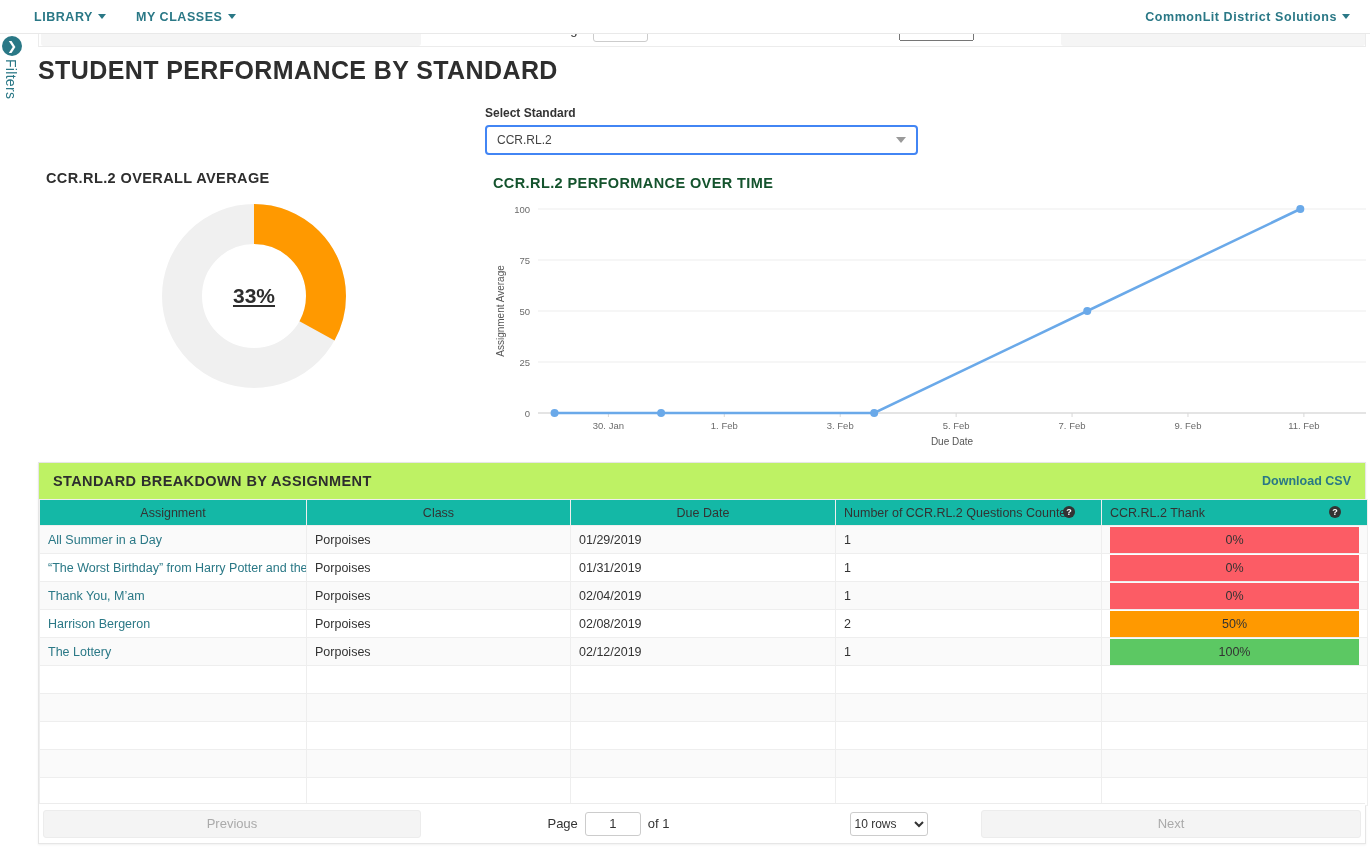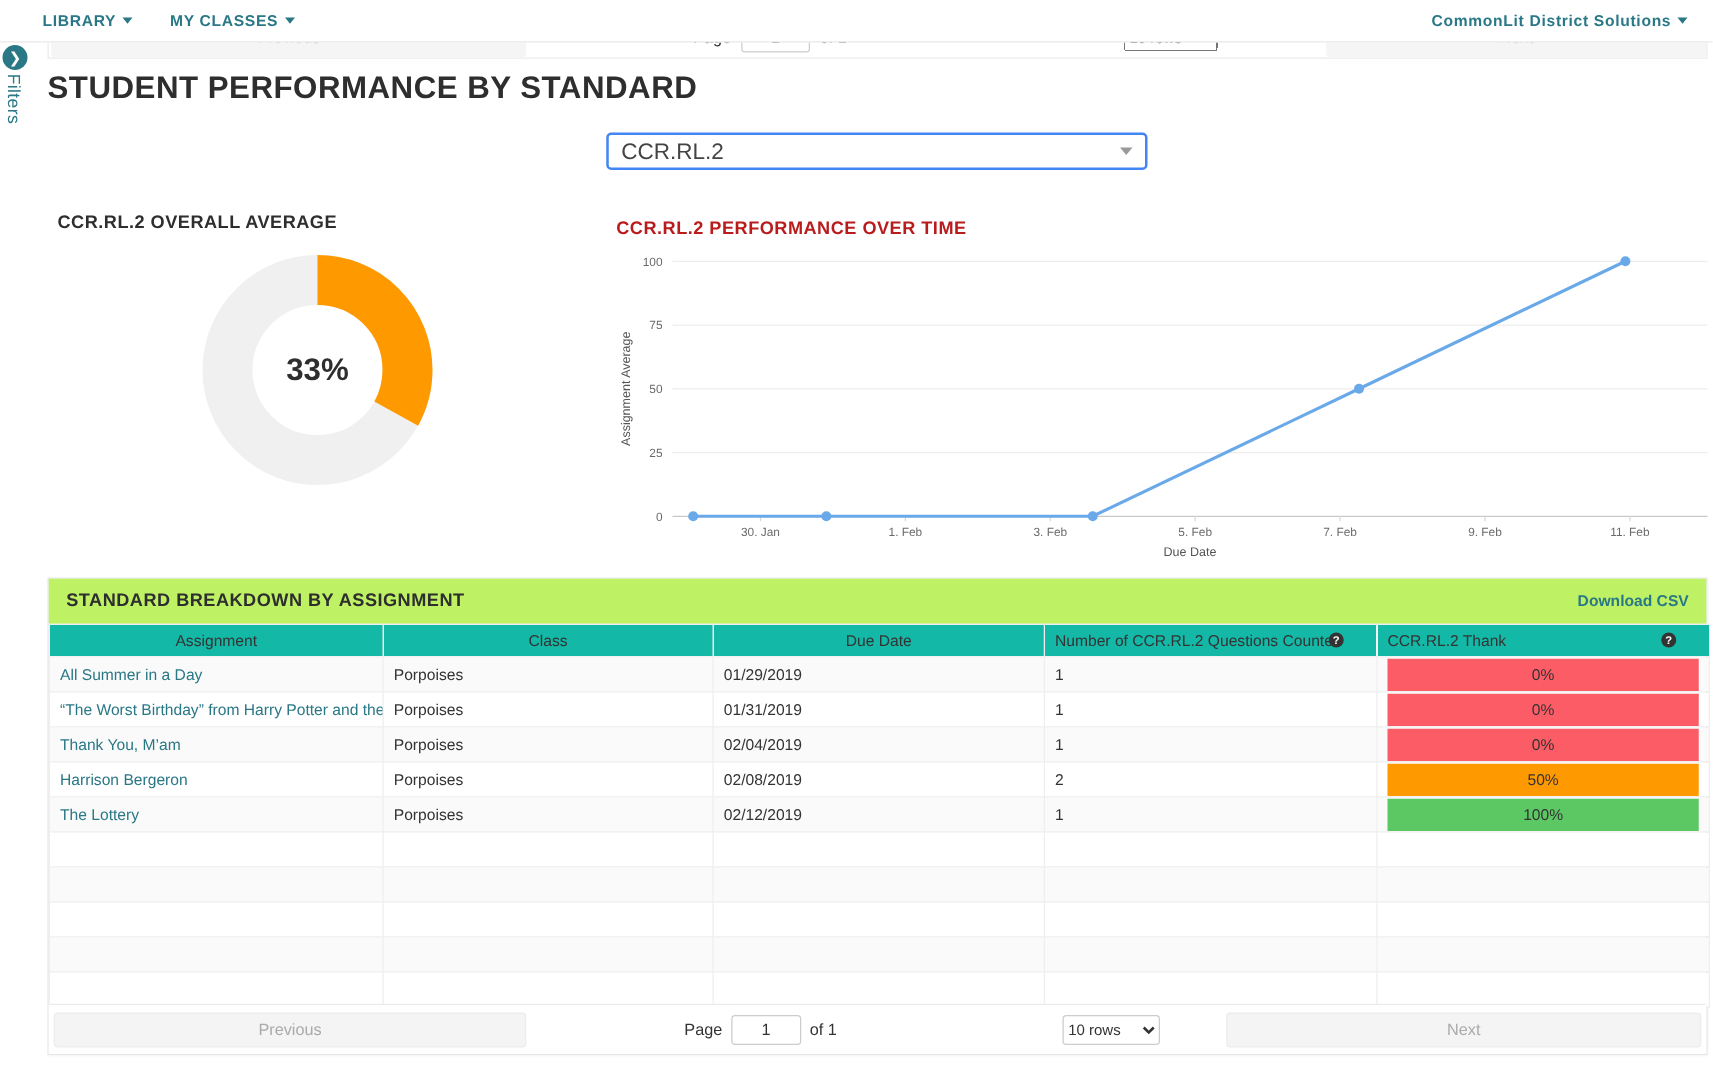--- a/index.html
+++ b/index.html
@@ -64,42 +64,42 @@
     position: absolute; left: 38px; top: 56px;
     font-size: 25px; font-weight: bold; color: #2e2e2e; letter-spacing: .4px;
   }
 
   
   .select-wrap { position: absolute; left: 485px; top: 106px; width: 433px; }
   .select-label { font-size: 12px; font-weight: bold; color: #333; margin-bottom: 5px; }
   .select-box {
     width: 433px; height: 30px; border: 2px solid #4285f4; border-radius: 4px;
     background: #fff; display: flex; align-items: center; padding: 0 10px;
-    font-size: 18px; color: #444; cursor: pointer;
+    font-size: 12px; color: #444; cursor: pointer;
   }
   .select-box .sel-caret { margin-left: auto; width:0;height:0;
     border-left:5px solid transparent;border-right:5px solid transparent;
     border-top:6px solid #9a9a9a; }
 
   
   .donut-title {
     position: absolute; left: 46px; top: 170px;
     font-size: 14.5px; font-weight: bold; color: #2e2e2e; letter-spacing: .4px;
   }
   .donut-wrap { position: absolute; left: 160px; top: 202px; width: 188px; height: 188px; }
   .donut-pct {
     position: absolute; left: 0; top: 0; width: 188px; height: 188px;
     display: flex; align-items: center; justify-content: center;
-    font-size: 25px; font-weight: bold; color: #2e2e2e;
+    font-size: 21px; font-weight: bold; color: #2e2e2e; text-decoration: underline;
   }
 
   
   .line-title {
     position: absolute; left: 493px; top: 175px;
-    font-size: 14.5px; font-weight: bold; color: #b91c1c; letter-spacing: .4px;
+    font-size: 14.5px; font-weight: bold; color: #14532d; letter-spacing: .4px;
   }
   .line-chart { position: absolute; left: 490px; top: 195px; width: 880px; height: 255px; }
   .axis-text { font-size: 9.5px; fill: #6b6b6b; font-family: "Liberation Sans", sans-serif; }
   .axis-title { font-size: 10px; fill: #555; font-family: "Liberation Sans", sans-serif; }
 
   
   .panel {
     position: absolute; left: 38px; top: 462px; width: 1328px; height: 382px;
     background: #fff; border: 1px solid #e6e6e6; box-shadow: 0 1px 2px rgba(0,0,0,.06);
   }
@@ -190,20 +190,21 @@
 </div>
 
 <div class="filters-tab">
   <div class="filters-circle">❯</div>
   <div class="filters-label">Filters</div>
 </div>
 
 <div class="page-title">STUDENT PERFORMANCE BY STANDARD</div>
 
 <div class="select-wrap">
+  <div class="select-label">Select Standard</div>
   <div class="select-box">
     <span>CCR.RL.2</span>
     <span class="sel-caret"></span>
   </div>
 </div>
 
 <div class="donut-title">CCR.RL.2 OVERALL AVERAGE</div>
 <div class="donut-wrap">
   <svg width="188" height="188" viewBox="0 0 188 188">
     <circle cx="94" cy="94" r="72" fill="none" stroke="#f0f0f0" stroke-width="40"></circle>

